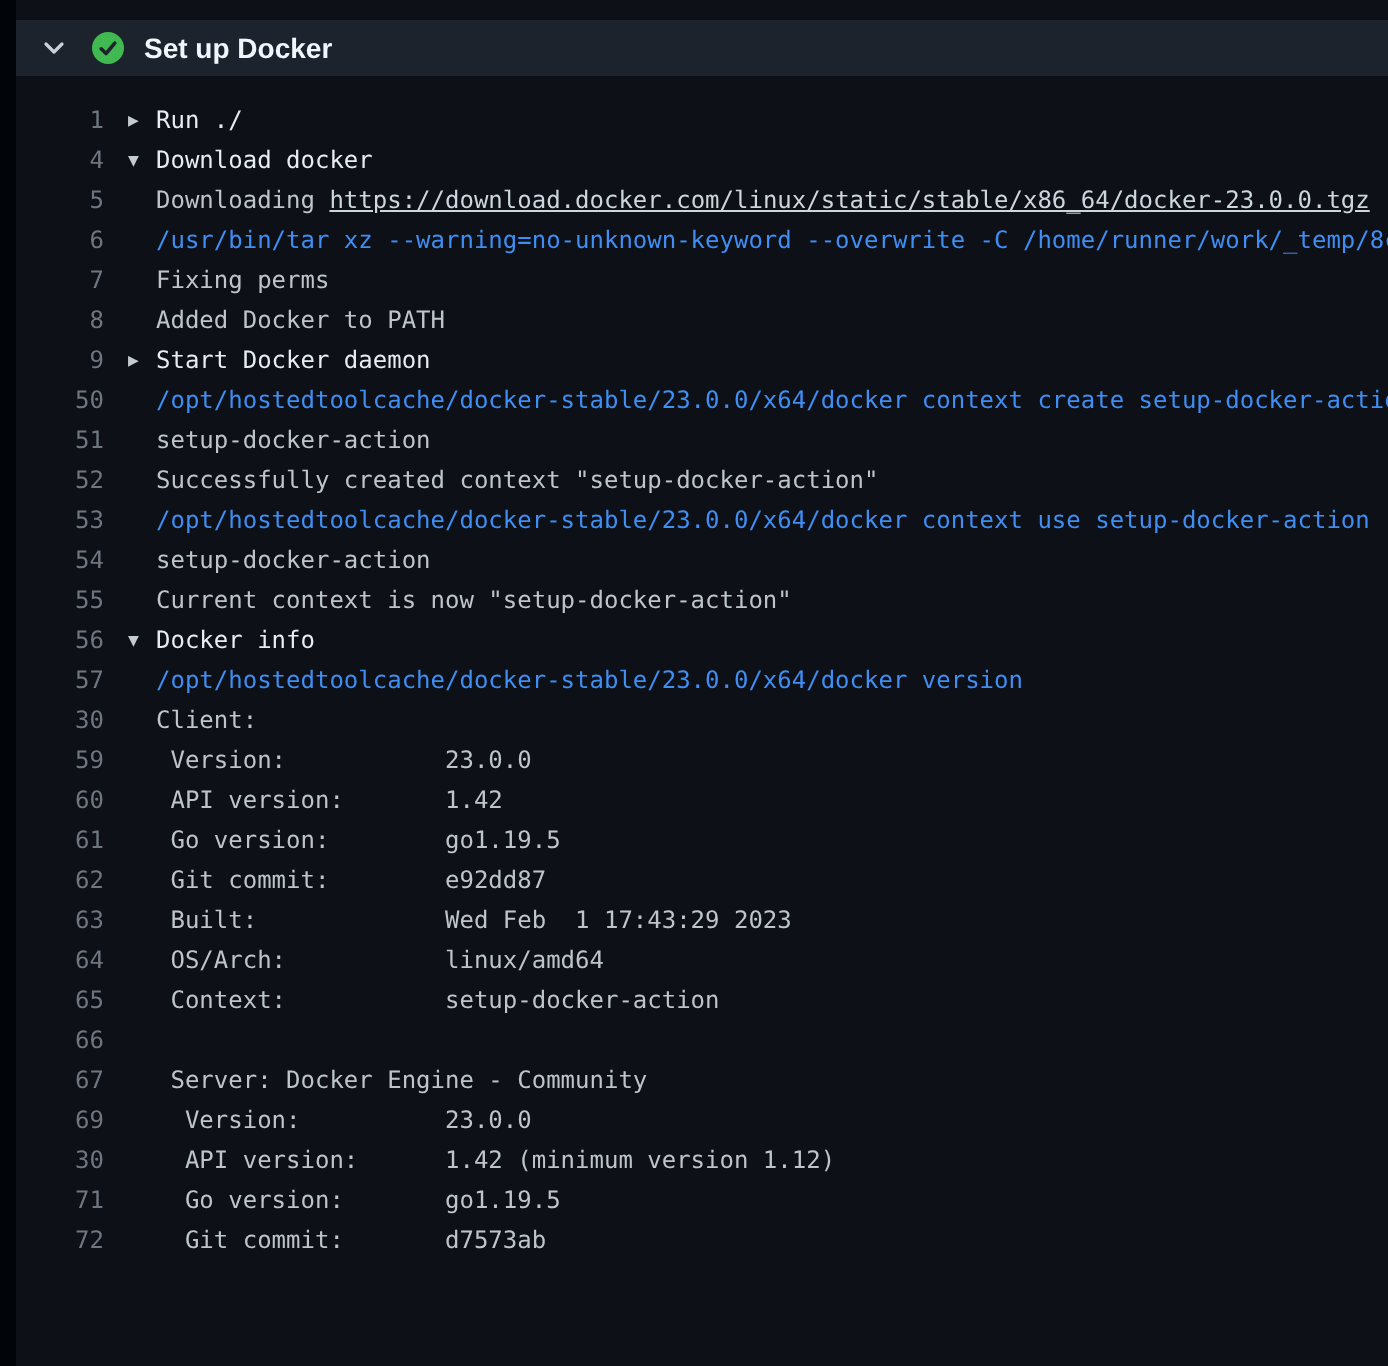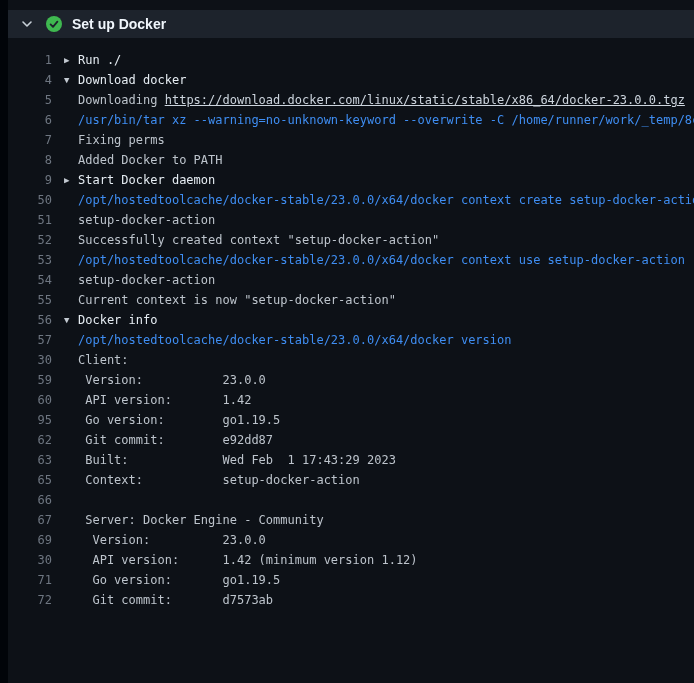--- a/index.html
+++ b/index.html
@@ -155,32 +155,36 @@
   </div>
       <div class="row">
     <span class="num">59</span>
     <span class="content plain"> Version:           23.0.0</span>
   </div>
       <div class="row">
     <span class="num">60</span>
     <span class="content plain"> API version:       1.42</span>
   </div>
       <div class="row">
-    <span class="num">95</span>
+    <span class="num">61</span>
     <span class="content plain"> Go version:        go1.19.5</span>
   </div>
       <div class="row">
     <span class="num">62</span>
     <span class="content plain"> Git commit:        e92dd87</span>
   </div>
       <div class="row">
     <span class="num">63</span>
     <span class="content plain"> Built:             Wed Feb  1 17:43:29 2023</span>
   </div>
       <div class="row">
+    <span class="num">64</span>
+    <span class="content plain"> OS/Arch:           linux/amd64</span>
+  </div>
+      <div class="row">
     <span class="num">65</span>
     <span class="content plain"> Context:           setup-docker-action</span>
   </div>
       <div class="row">
     <span class="num">66</span>
     <span class="content plain"></span>
   </div>
       <div class="row">
     <span class="num">67</span>
     <span class="content plain"> Server: Docker Engine - Community</span>

